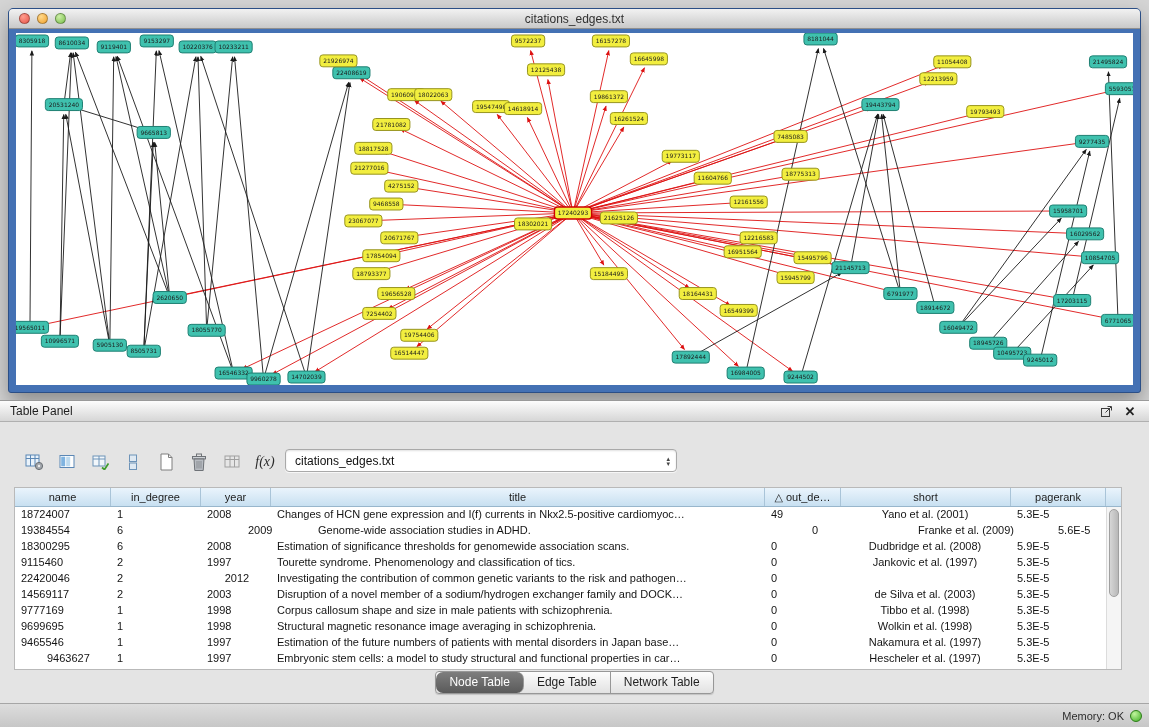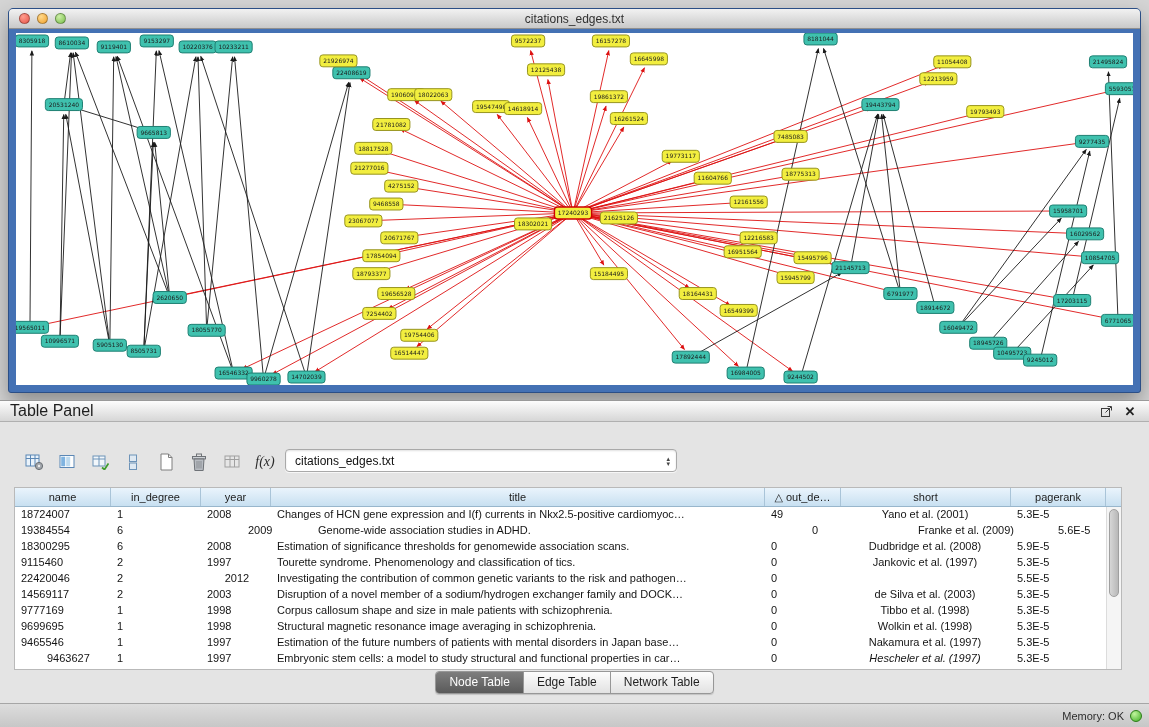--- a/index.html
+++ b/index.html
@@ -45,21 +45,21 @@
   
   #table-panel {
     position:absolute; left:0; top:400px; width:1149px; height:303px;
     background:#e4e4e4; border-top:1px solid #9a9a9a;
   }
   .panel-header {
     height:21px; background:linear-gradient(#fdfdfd,#d6d6d6);
     border-bottom:1px solid #b0b0b0;
     display:flex; align-items:center; padding:0 10px;
   }
-  .panel-title { font-size:16px; color:#1e1e1e; }
+  .panel-title { font-size:12px; color:#1e1e1e; }
   .ph-spacer { flex:1; }
   .ph-btn { width:18px; height:16px; display:flex; align-items:center; justify-content:center; margin-left:6px; }
   .ph-close { font-size:13px; font-weight:bold; color:#222; line-height:1; }
 
   .toolbar {
     position:absolute; left:22px; top:46px; height:30px;
     display:flex; align-items:center; gap:9px;
   }
   .tool-btn { width:24px; height:24px; display:flex; align-items:center; justify-content:center; }
   .fx { font-family:"Liberation Serif", serif; font-style:italic; font-size:14px; color:#2a2a2a; }
@@ -109,21 +109,21 @@
   .tabbar {
     display:flex; border:1px solid #979797; border-radius:4px; overflow:hidden;
     background:linear-gradient(#fcfcfc,#e2e2e2);
     box-shadow:0 1px 1px rgba(0,0,0,.15);
   }
   .tab {
     font-size:12px; color:#1f1f1f; padding:3px 13px 4px;
     border-right:1px solid #979797; cursor:default;
   }
   .tab:last-child { border-right:none; }
-  .tab.sel { background:linear-gradient(#7e7e7e,#5a5a5a); color:#ffffff; }
+  .tab.sel { background:linear-gradient(#7e7e7e,#5a5a5a); color:#ffffff;border-radius:7px; }
 
   
   #status-bar {
     position:absolute; left:0; bottom:0; width:1149px; height:24px;
     background:linear-gradient(#dddddd,#c7c7c7);
     border-top:1px solid #a6a6a6;
     display:flex; align-items:center; justify-content:flex-end;
     padding:0 7px; gap:6px;
   }
   .mem-label { font-size:11px; color:#2e2e2e; }
@@ -754,21 +754,21 @@
           <div class="td" style="width: 76px;">0</div>
           <div class="td center" style="width: 170px;">Nakamura et al. (1997)</div>
           <div class="td" style="width: 95px;">5.3E-5</div>
         </div>
         <div class="tr">
           <div class="td" style="width: 96px; padding-left: 32px;">9463627</div>
           <div class="td" style="width: 90px;">1</div>
           <div class="td" style="width: 70px;">1997</div>
           <div class="td" style="width: 494px;">Embryonic stem cells: a model to study structural and functional properties in car…</div>
           <div class="td" style="width: 76px;">0</div>
-          <div class="td center" style="width: 170px; font-style: italic;">Hescheler et al. (1997)</div>
+          <div class="td center" style="width: 170px;">Hescheler et al. (1997)</div>
           <div class="td" style="width: 95px;">5.3E-5</div>
         </div>
       </div>
     <div class="vscroll">
       <div class="vthumb"></div>
     </div>
   </div>
 
   <div class="tabs-row">
     <div class="tabbar" id="tabs">

